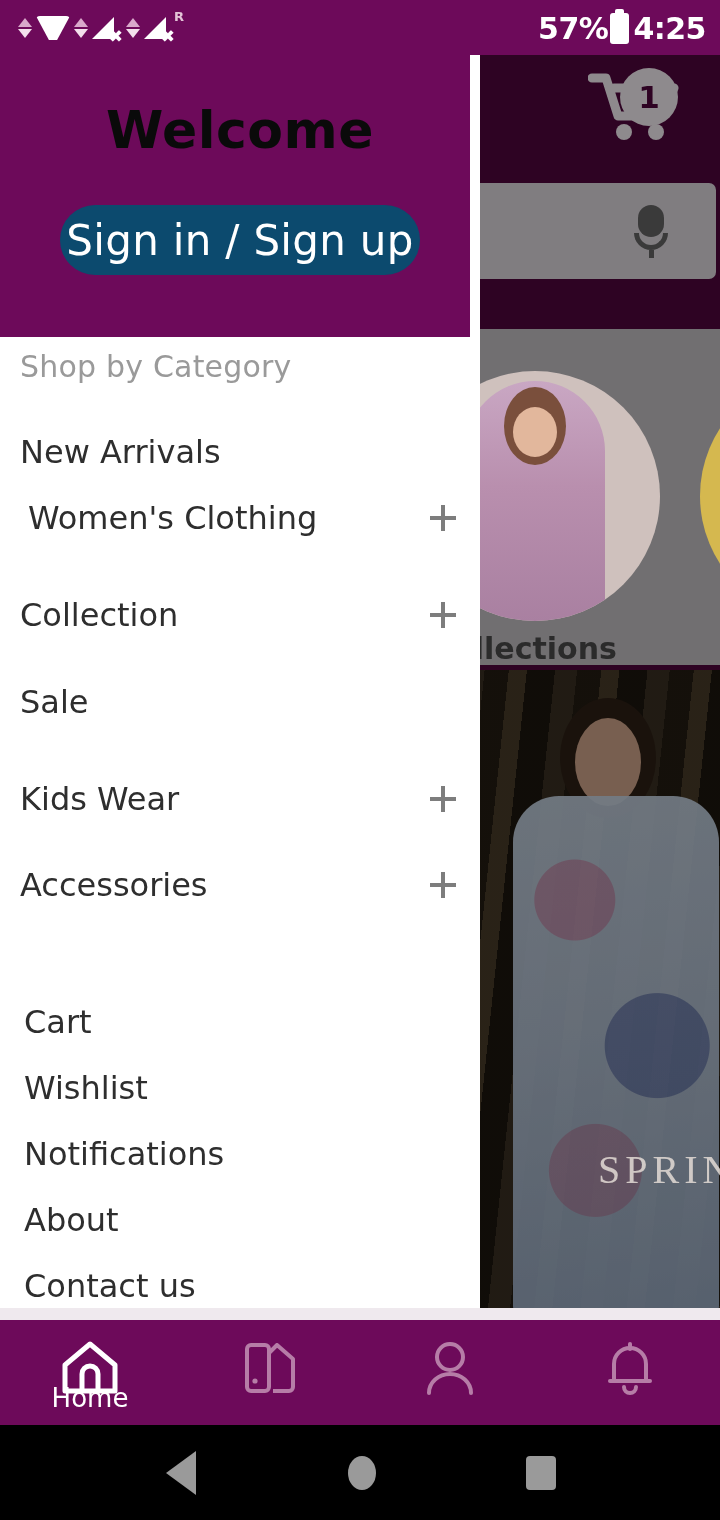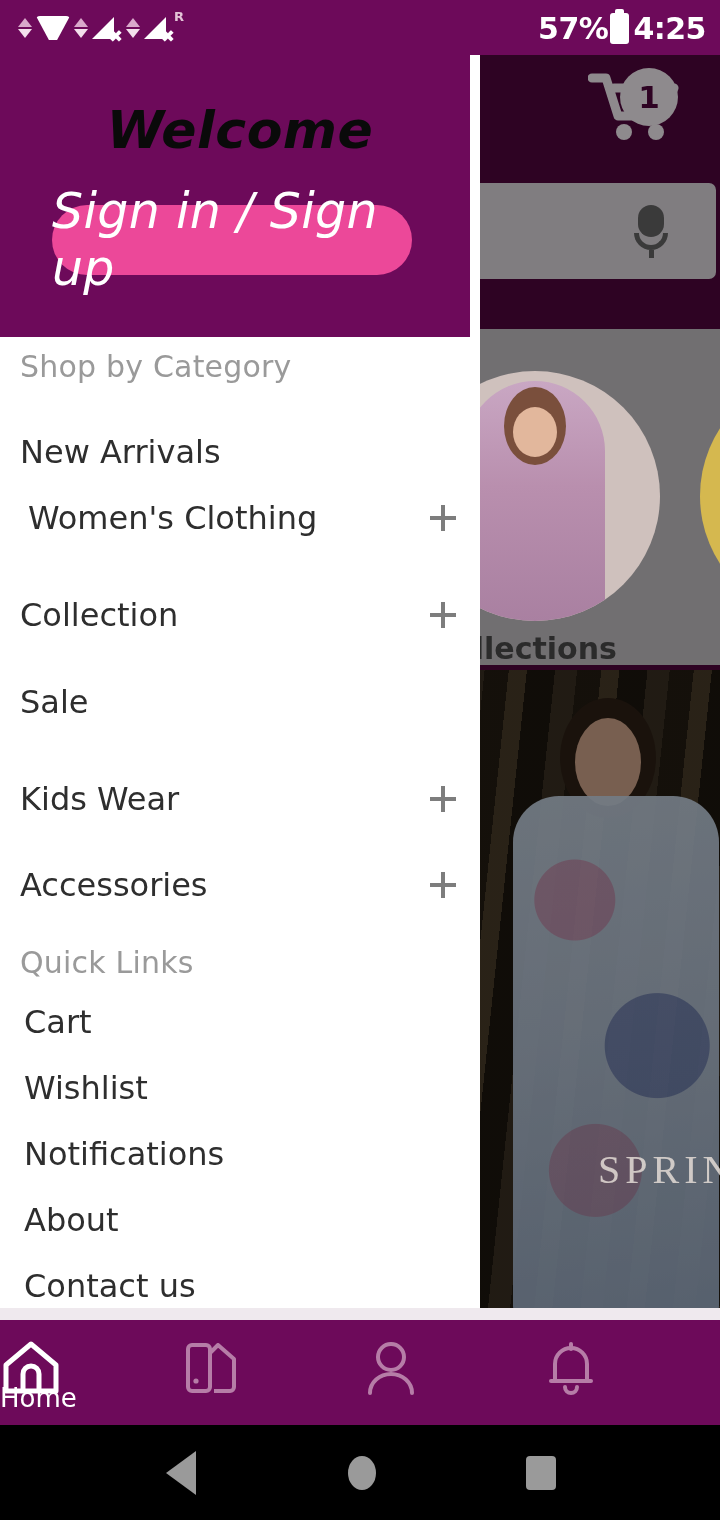--- a/index.html
+++ b/index.html
@@ -176,35 +176,34 @@
   
   #drawer {
     position:absolute; left:0; top:0; width:480px; height:1308px;
     background:#ffffff;
     z-index:20;
     overflow:hidden;
   }
   #drawer-header {
     position:absolute; left:0; top:0; width:470px; height:337px;
     background:#6d0a5a;
-    font-style:italic;
   }
   #welcome {
     position:absolute; left:0; top:100px; width:480px;
     text-align:center;
     font-size:52px; font-weight:bold; color:#0a0a0a;
     letter-spacing:.5px;
   }
   #signin-btn {
-    position:absolute; left:52px; top:205px;
+    position:absolute; left:60px; top:205px;
     width:360px; height:70px;
-    background:#ec4899;
+    background:#0c4a6e;
     border-radius:35px;
     display:flex; align-items:center; justify-content:center;
-    color:#ffffff; font-size:49px;
+    color:#ffffff; font-size:42px;
     letter-spacing:.3px;
   }
 
   #drawer-body { position:absolute; left:0; top:337px; width:480px; height:971px; background:#fff; }
 
   .section-title {
     position:absolute; left:20px;
     font-size:30px; color:#9a9a9a; letter-spacing:.2px;
   }
   .menu-item {
@@ -229,21 +228,21 @@
     position:absolute; left:0; top:1308px; width:720px; height:12px;
     background:#efe9ee; z-index:22;
   }
 
   
   #bottomnav {
     position:absolute; left:0; top:1320px; width:720px; height:105px;
     background:#6d0a5a; z-index:30;
     display:flex;
   }
-  .nav-item { flex:1; position:relative; display:flex; flex-direction:column; justify-content:center; }
+  .nav-item { flex:1; position:relative; display:flex; flex-direction:column; align-items:center; justify-content:center; }
   .nav-item .nv-label {
     position:absolute; bottom:12px; font-size:26px; color:#ffffff;
   }
   .nav-ico { margin-top:-6px; }
   .nav-item.inactive svg { opacity:.62; }
 
   
   #sysnav {
     position:absolute; left:0; top:1425px; width:720px; height:95px;
     background:#000;
@@ -347,21 +346,20 @@
       <div class="menu-item" style="top:439px;">
         <span class="label" style="left:20px;">Kids Wear</span>
         <span class="plus"></span>
       </div>
 
       <div class="menu-item" style="top:525px;">
         <span class="label" style="left:20px;">Accessories</span>
         <span class="plus"></span>
       </div>
 
-      <div class="section-title" style="top:608px;">Quick Links</div>
 
       <div class="menu-item" style="top:662px;">
         <span class="label" style="left:24px;">Cart</span>
       </div>
       <div class="menu-item" style="top:728px;">
         <span class="label" style="left:24px;">Wishlist</span>
       </div>
       <div class="menu-item" style="top:794px;">
         <span class="label" style="left:24px;">Notifications</span>
       </div>

